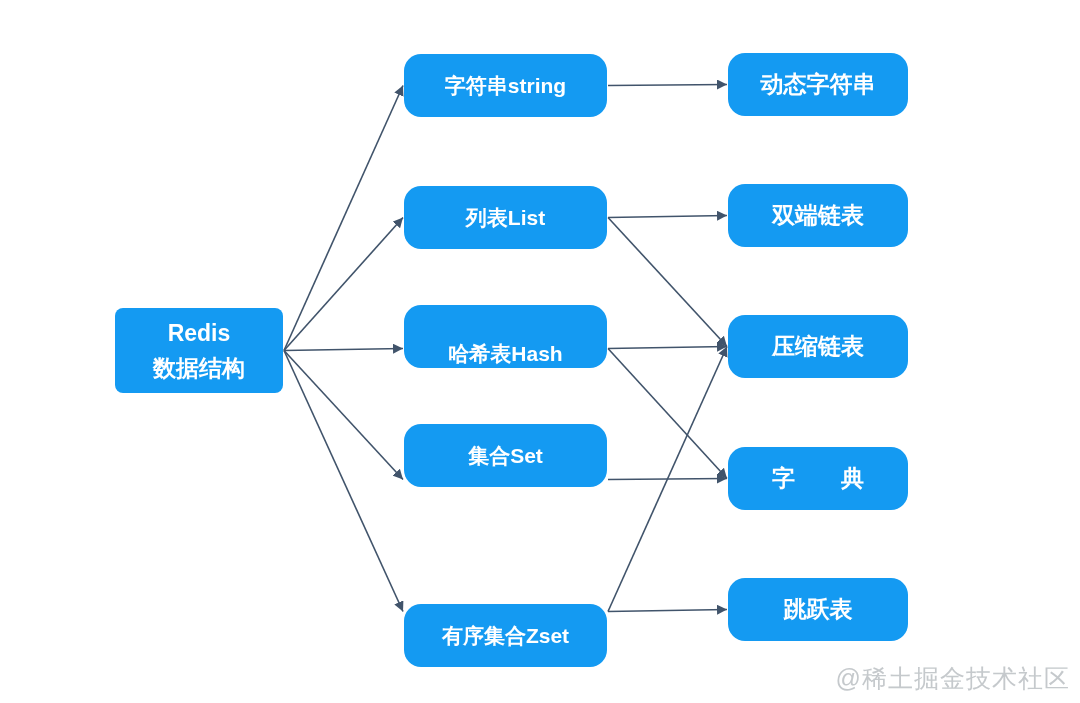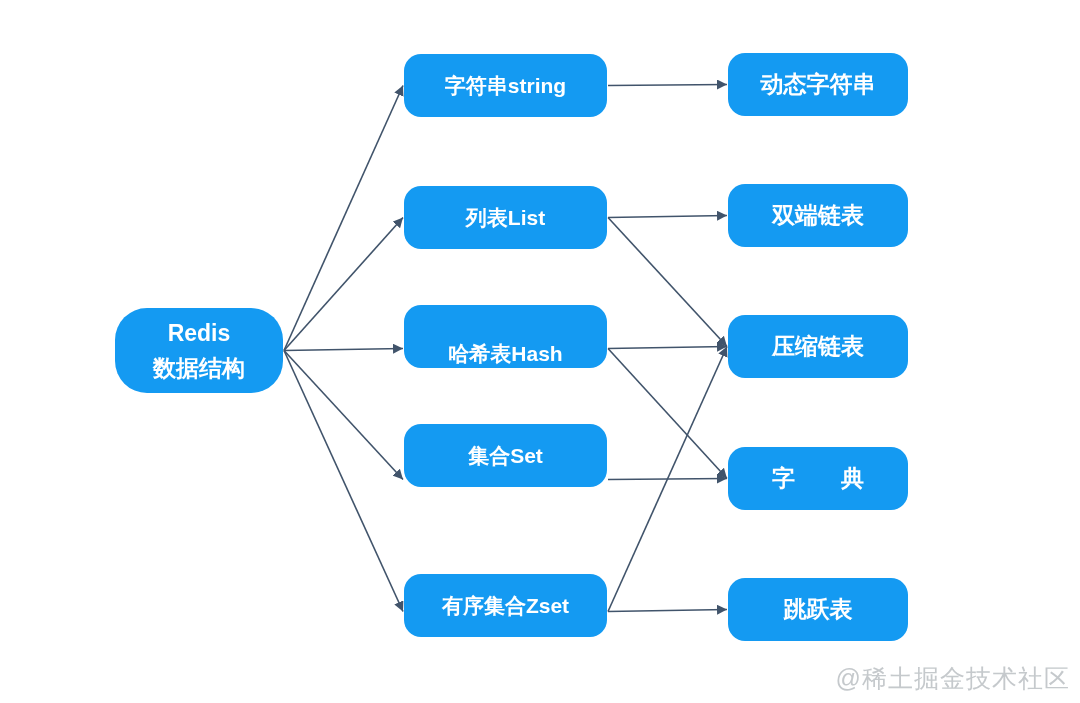--- a/index.html
+++ b/index.html
@@ -38,30 +38,30 @@
     text-align: center;
     font-weight: bold;
     border-radius: 17px;
   }
   .node span { white-space: pre-line; }
   .node.root {
     left: 115px; top: 308px;
     width: 168px; height: 85px;
     font-size: 23px;
     line-height: 1.5;
-    border-radius: 32px;
+    border-radius: 8px;
   }
   .node.mid  { left: 404px; width: 203px; height: 63px; font-size: 21px; }
   .node.rgt  { left: 728px; width: 180px; height: 63px; font-size: 23px; }
 
   .r1 { top: 54px; }  .r1b { top: 53px; }
   .r2 { top: 186px; } .r2b { top: 184px; }
   .r3 { top: 305px; align-items: flex-end; } .r3b { top: 315px; text-align: right; }
   .r4 { top: 424px; } .r4b { top: 447px; }
-  .r5 { top: 574px; } .r5b { top: 578px; }
+  .r5 { top: 604px; } .r5b { top: 578px; }
 
   .watermark {
     position: absolute;
     right: 10px;
     top: 662px;
     font-size: 25px;
     color: var(--watermark);
     letter-spacing: 1px;
   }
 </style>

